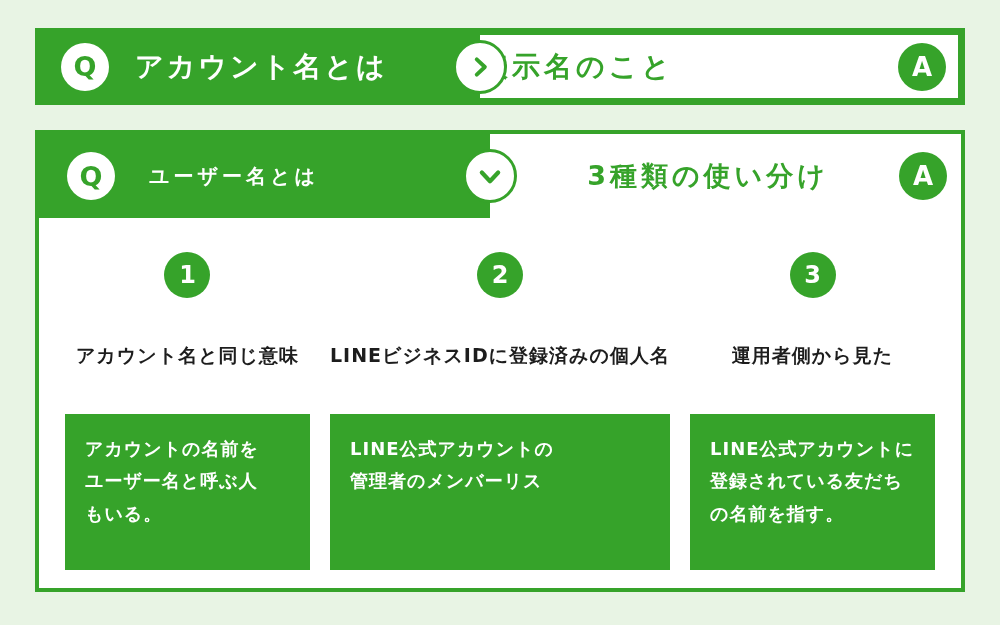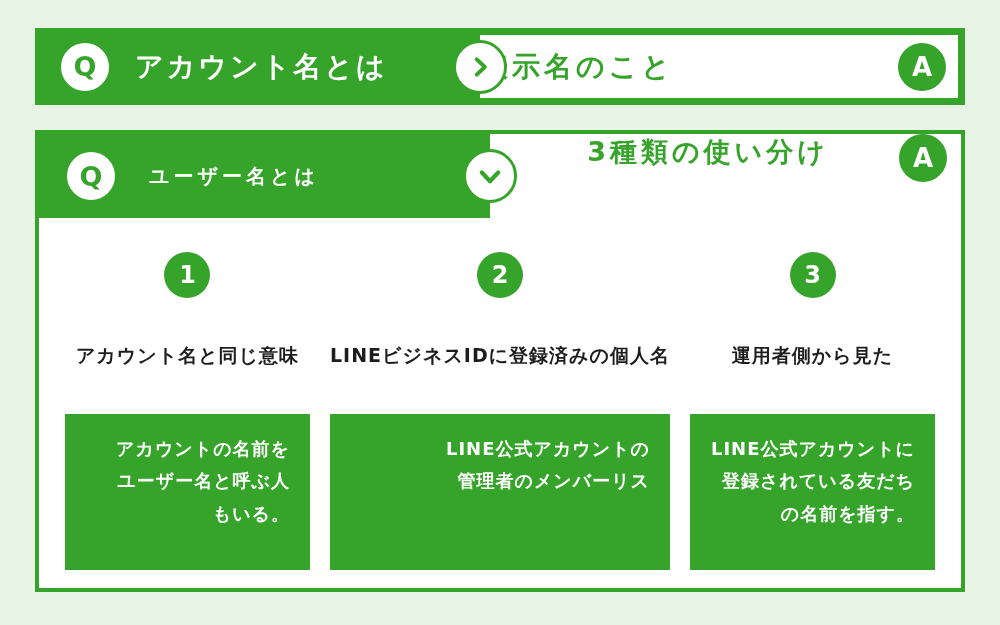--- a/index.html
+++ b/index.html
@@ -61,21 +61,21 @@
     position:absolute; left:0; top:0; bottom:0; width:451px;
     background:#36a32a;
     display:flex; align-items:center; padding-left:28px; gap:34px;
   }
   .card .header .question {
     color:#ffffff; font-weight:800; font-size:20px; letter-spacing:4px; white-space:nowrap;
   }
   .card .header .divider-circle { left:451px; top:50%; transform:translate(-50%,-50%); }
   .card .header .right-area {
     position:absolute; left:478px; top:0; bottom:0; right:0;
-    display:flex; 
+    display:flex; align-items:center;
   }
   .card .header .answer {
     flex:1; text-align:center;
     color:#36a32a; font-weight:800; font-size:27px; letter-spacing:4px;
   }
   .card .header .a-circle { margin-right:14px; }
 
   
   .columns {
     display:grid; grid-template-columns:repeat(3,1fr); gap:20px;
@@ -91,21 +91,21 @@
   .col-title {
     margin-top:22px; height:72px;
     display:flex; flex-direction:row; align-items:center; justify-content:center;
     color:#1d1d1d; font-weight:800; font-size:19px; line-height:1.55;
     letter-spacing:1px; text-align:center; white-space:nowrap;
   }
   .desc-box {
     margin-top:22px; width:100%; min-height:156px;
     background:#36a32a; color:#ffffff;
     font-weight:800; font-size:18px; line-height:1.8; letter-spacing:1px;
-    padding:19px 20px; text-align:right;
+    padding:19px 20px; text-align:left;
   }
   .desc-line { white-space:nowrap; }
 
   .chev-svg { display:block; }
 </style>
 </head>
 <body>
 
 <div class="banner1">
   <div class="left">

